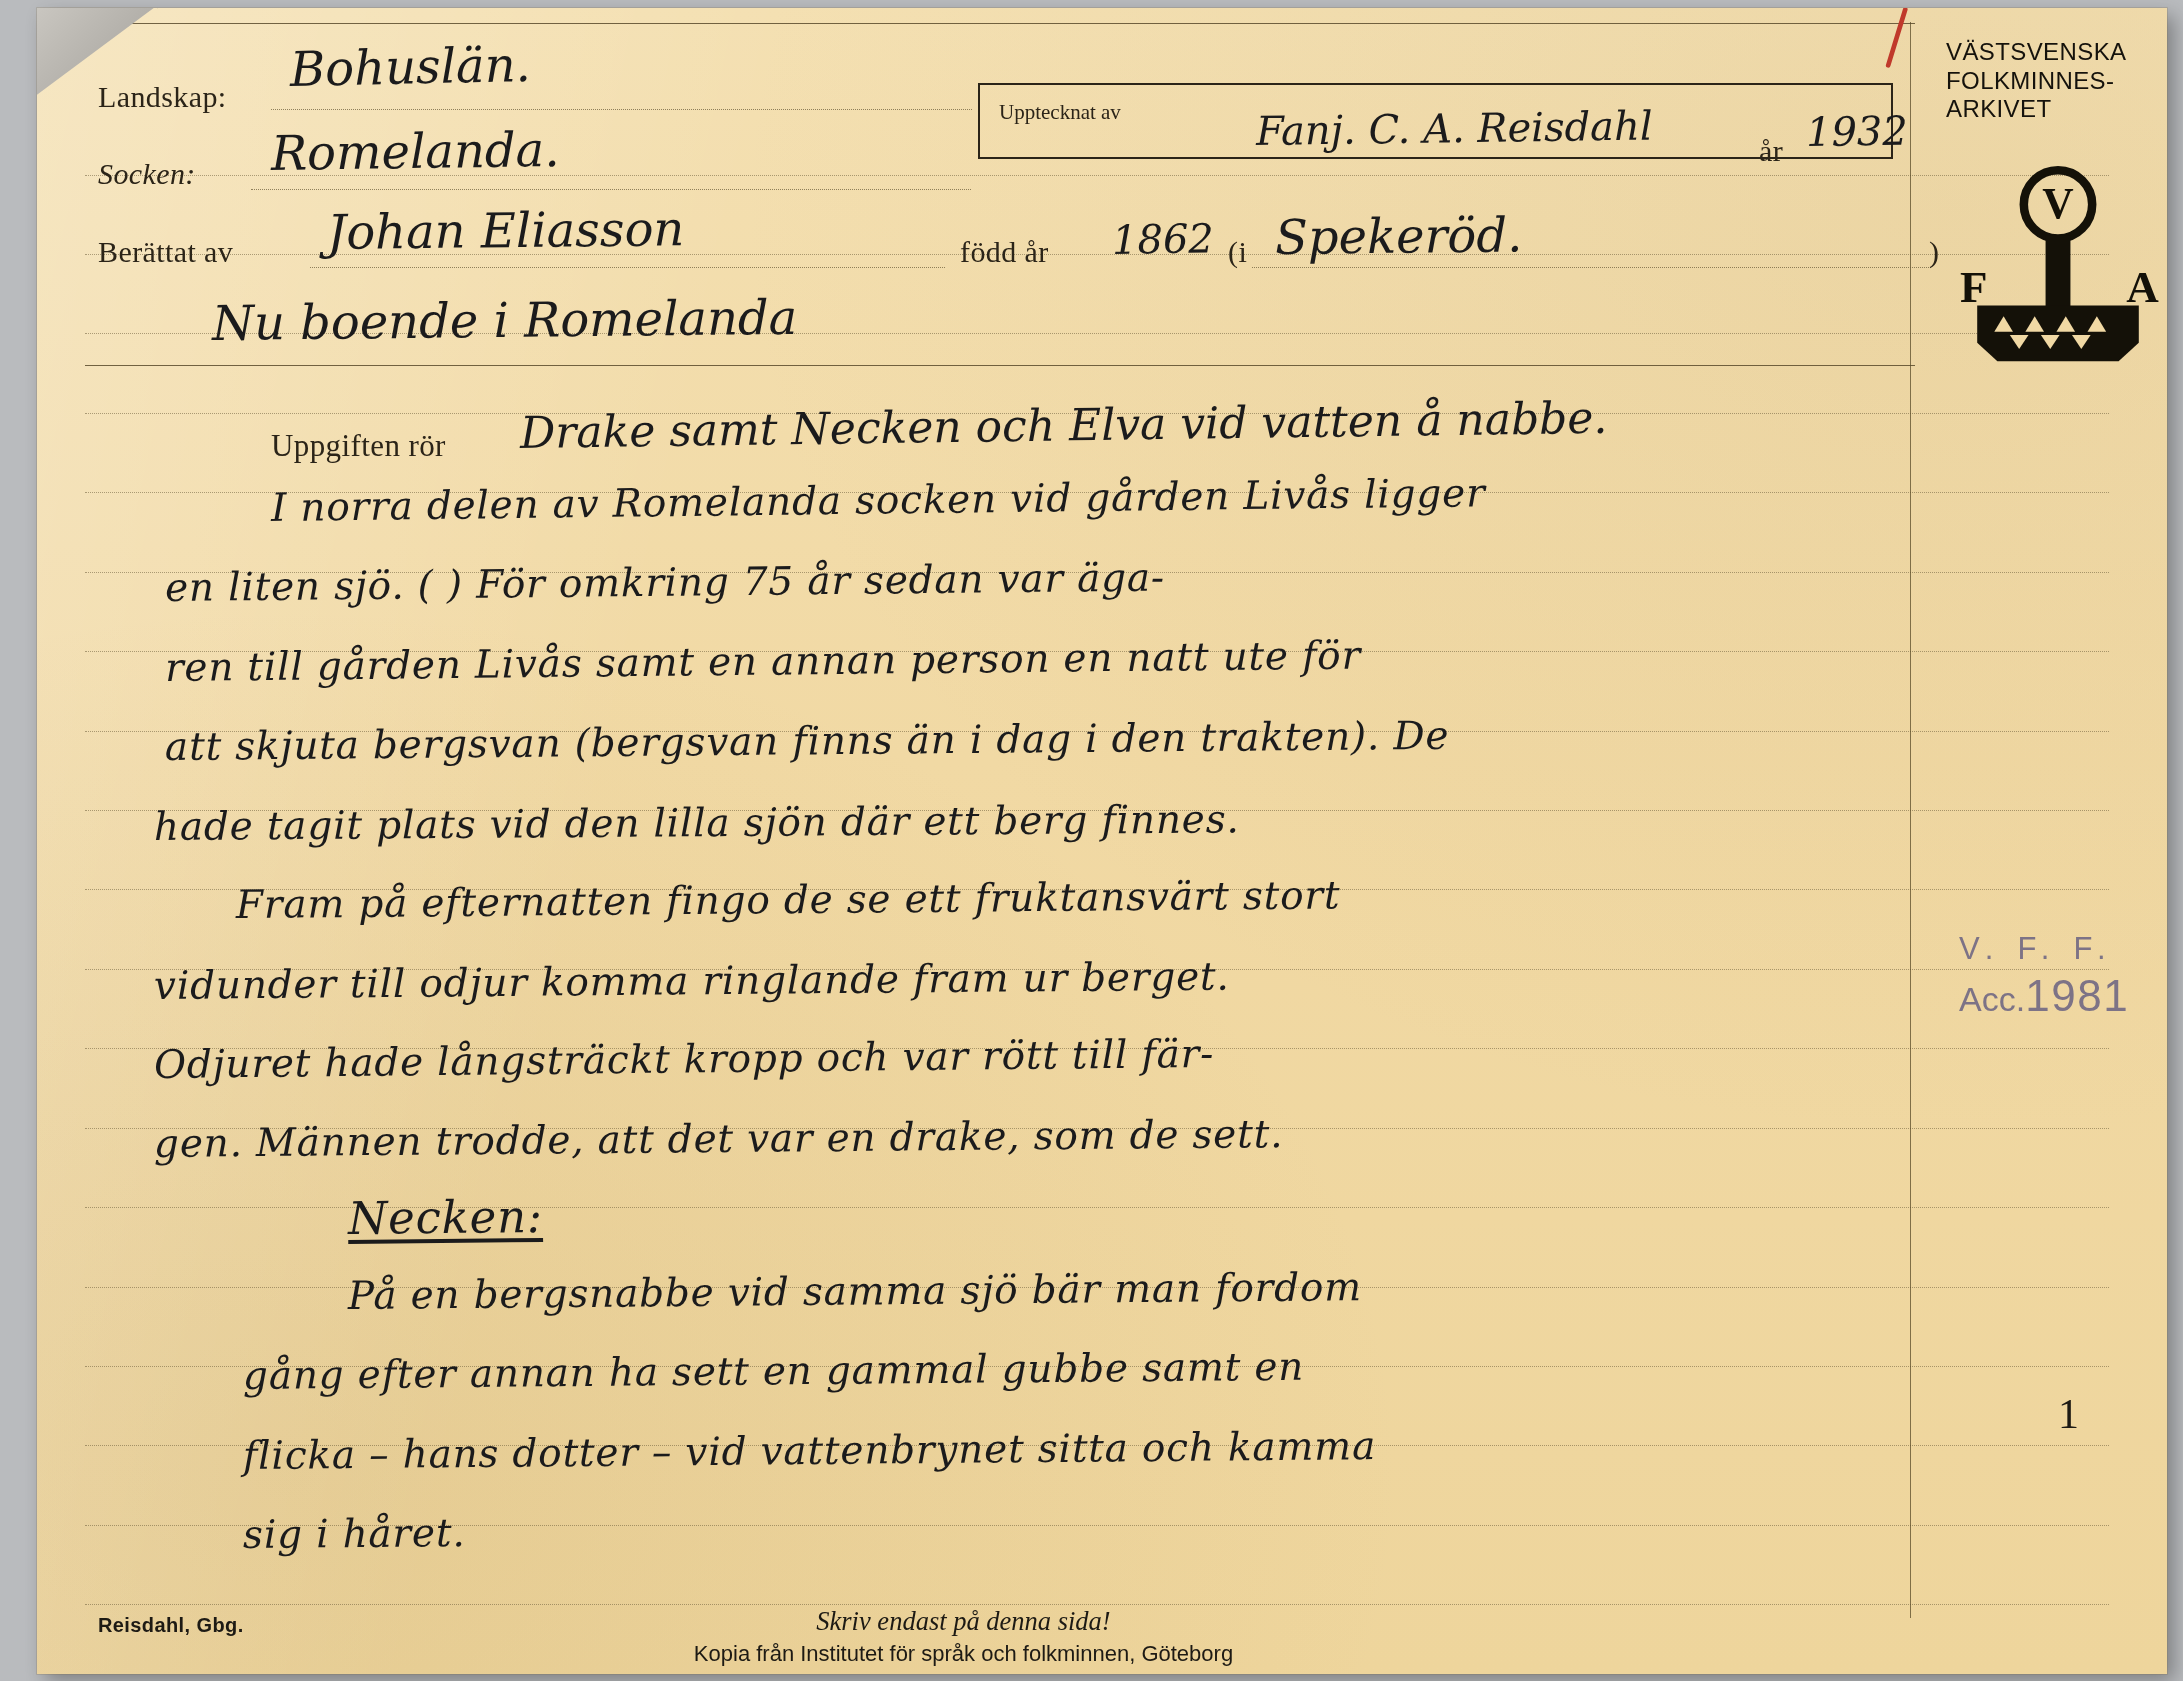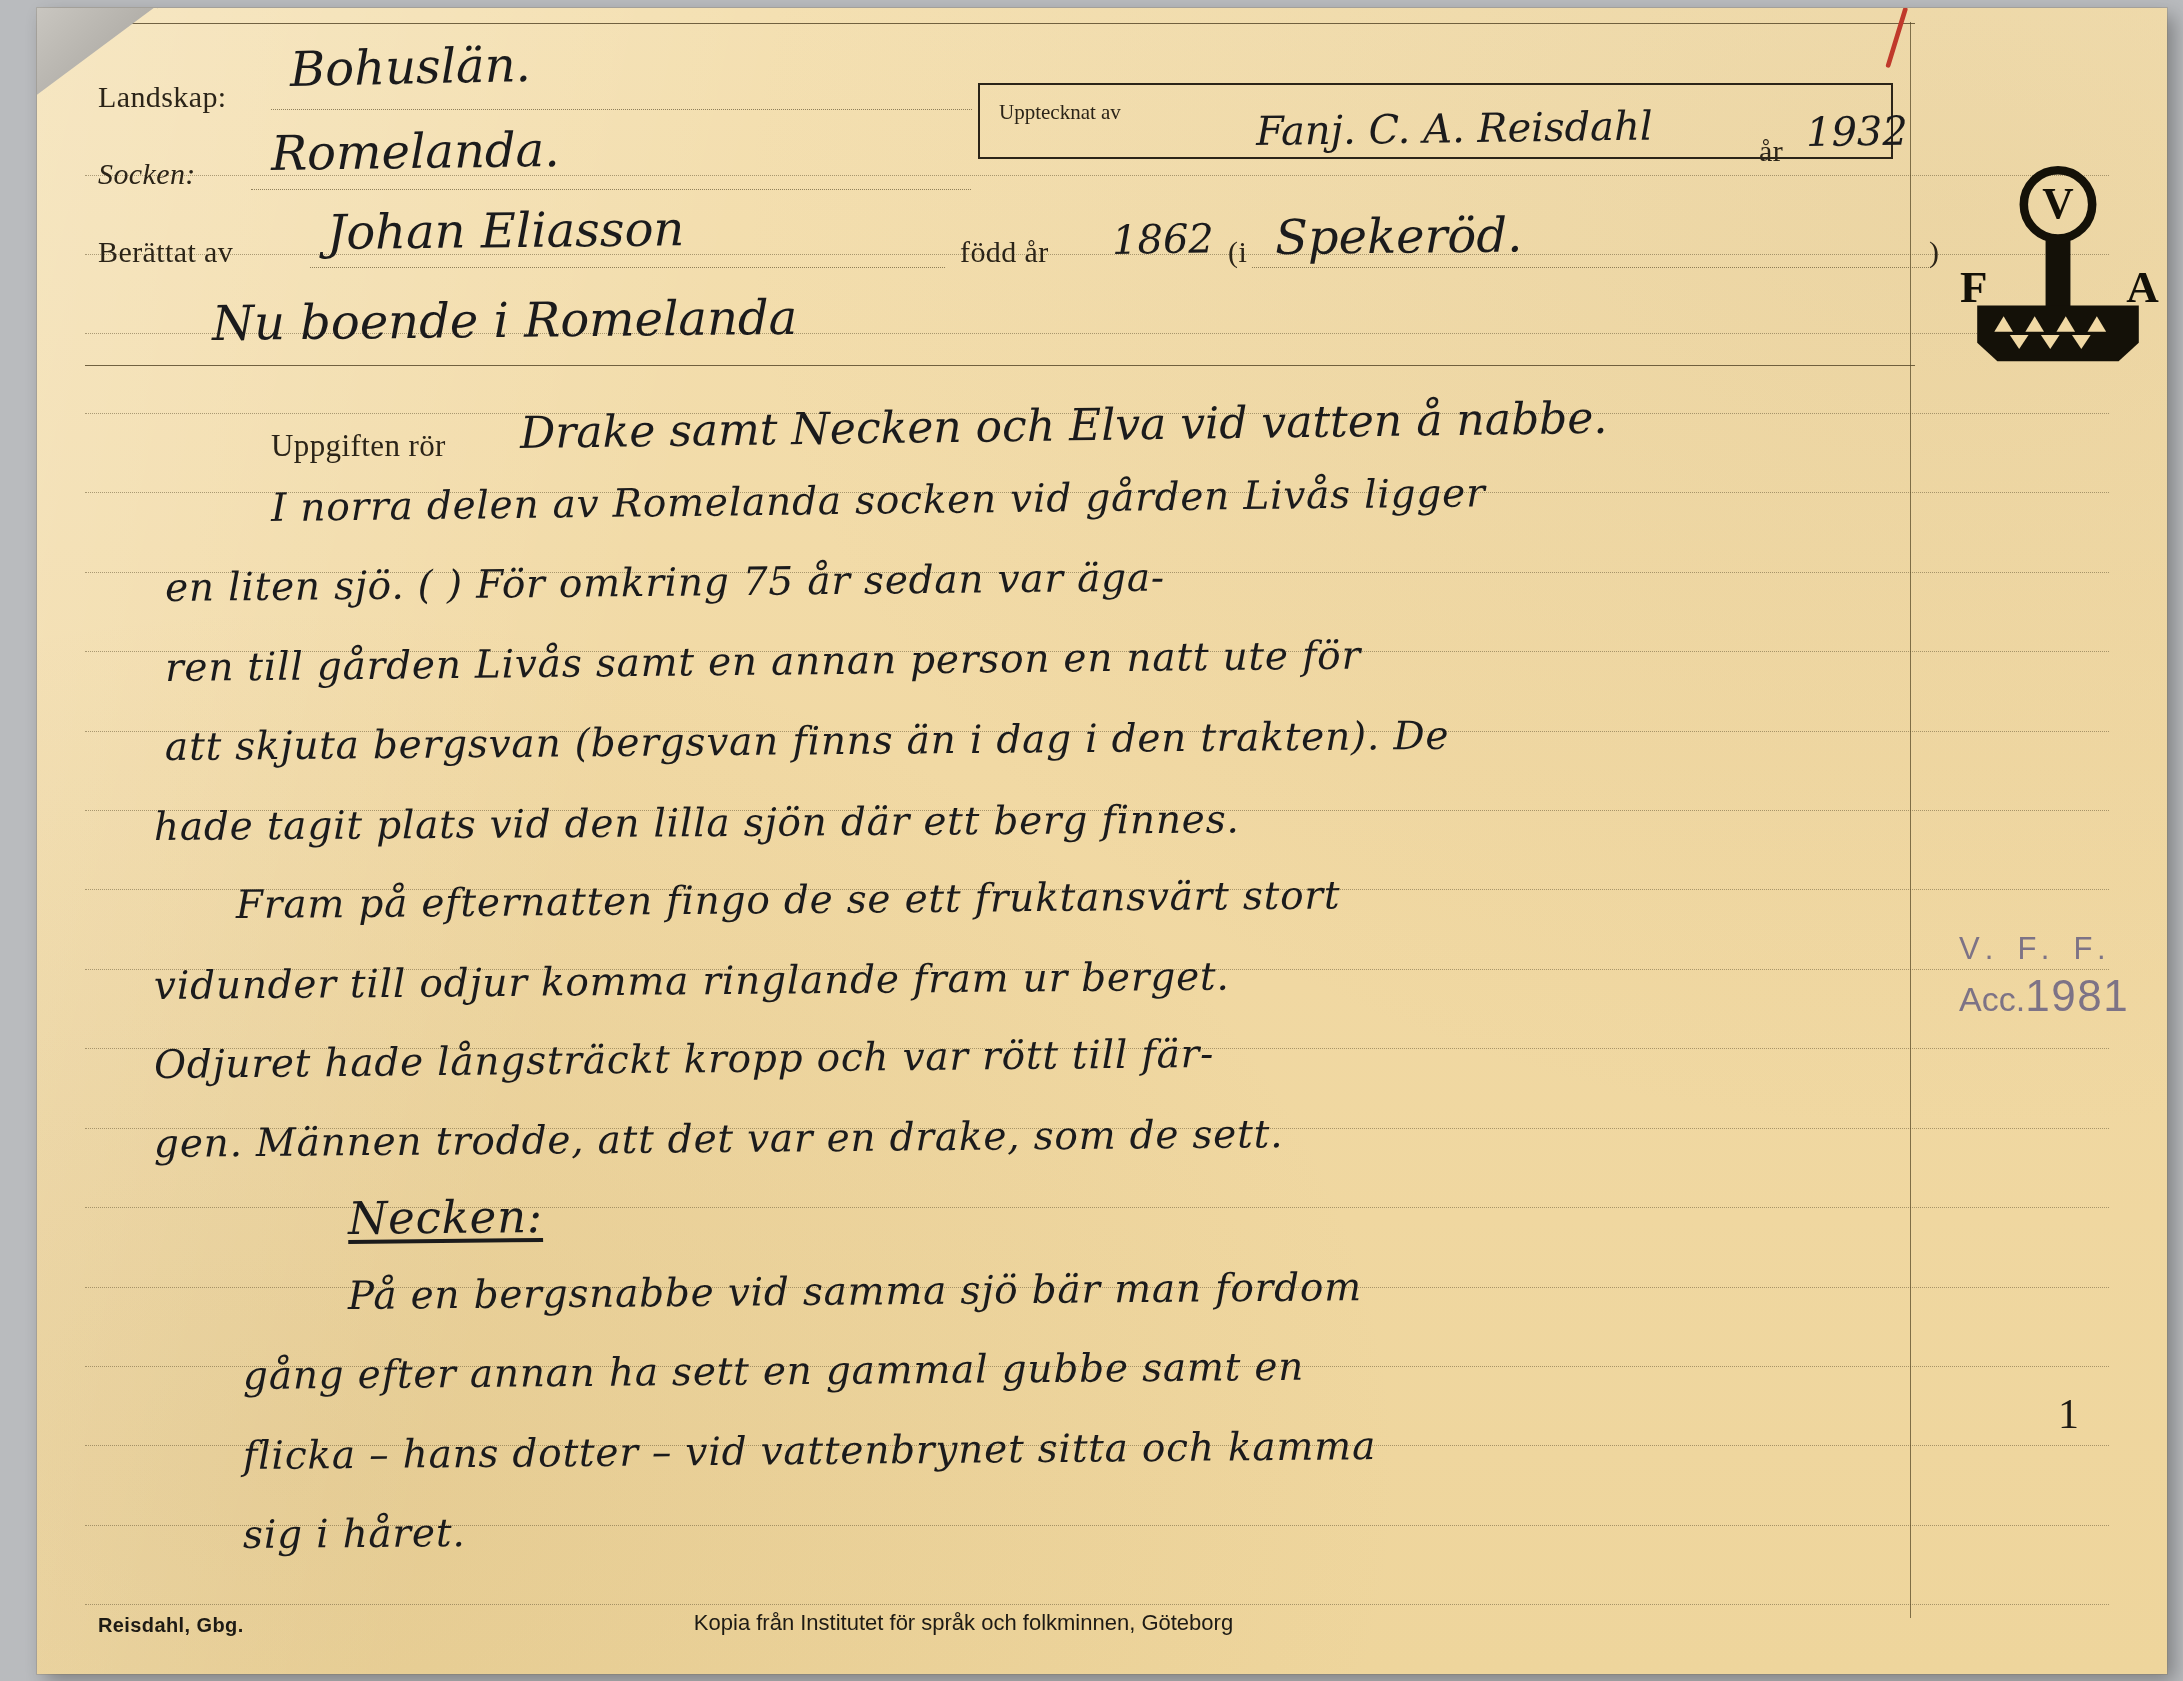--- a/index.html
+++ b/index.html
@@ -333,20 +333,25 @@
     <div class="hw body" style="left:117px; top:1034px; transform:rotate(-0.6deg);">Odjuret hade långsträckt kropp och var rött till fär-</div>
     <div class="hw body" style="left:117px; top:1113px; transform:rotate(-0.5deg);">gen. Männen trodde, att det var en drake, som de sett.</div>
 
     <div class="hw body u" style="left:311px; top:1184px; font-size:45px; transform:rotate(-0.6deg);">Necken:</div>
 
     <div class="hw body" style="left:311px; top:1265px; transform:rotate(-0.5deg);">På en bergsnabbe vid samma sjö bär man fordom</div>
     <div class="hw body" style="left:206px; top:1345px; transform:rotate(-0.5deg);">gång efter annan ha sett en gammal gubbe samt en</div>
     <div class="hw body" style="left:206px; top:1425px; transform:rotate(-0.5deg);">flicka – hans dotter – vid vattenbrynet sitta och kamma</div>
     <div class="hw body" style="left:206px; top:1504px; transform:rotate(-0.5deg);">sig i håret.</div>
 
+    <div class="arch-text">
+      <div>VÄSTSVENSKA</div>
+      <div>FOLKMINNES-</div>
+      <div>ARKIVET</div>
+    </div>
 
     <svg class="logo" viewBox="0 0 280 260">
 
       <circle cx="140" cy="52" r="44" fill="none" stroke="#141108" stroke-width="11"></circle>
 
       <text x="140" y="70" text-anchor="middle" font-family="Liberation Serif, serif" font-size="56" font-weight="bold" fill="#141108">V</text>
 
       <rect x="124" y="92" width="32" height="92" fill="#141108"></rect>
 
       <path d="M36 182 h208 v48 l-26 24 h-156 l-26 -24 z" fill="#141108"></path>
@@ -367,18 +372,19 @@
       <div class="l1">V. F. F.</div>
       <div class="l2">
         <span>Acc.</span><span class="num">1981</span>
       </div>
     </div>
 
     <div class="pagenum">1</div>
 
     <div class="footer-left">Reisdahl, Gbg.</div>
     <div class="footer-center">
+      <div class="f1">Skriv endast på denna sida!</div>
       <div class="f2">Kopia från Institutet för språk och folkminnen, Göteborg</div>
     </div>
 
   </div>
 </div>
 
 
 </body></html>

